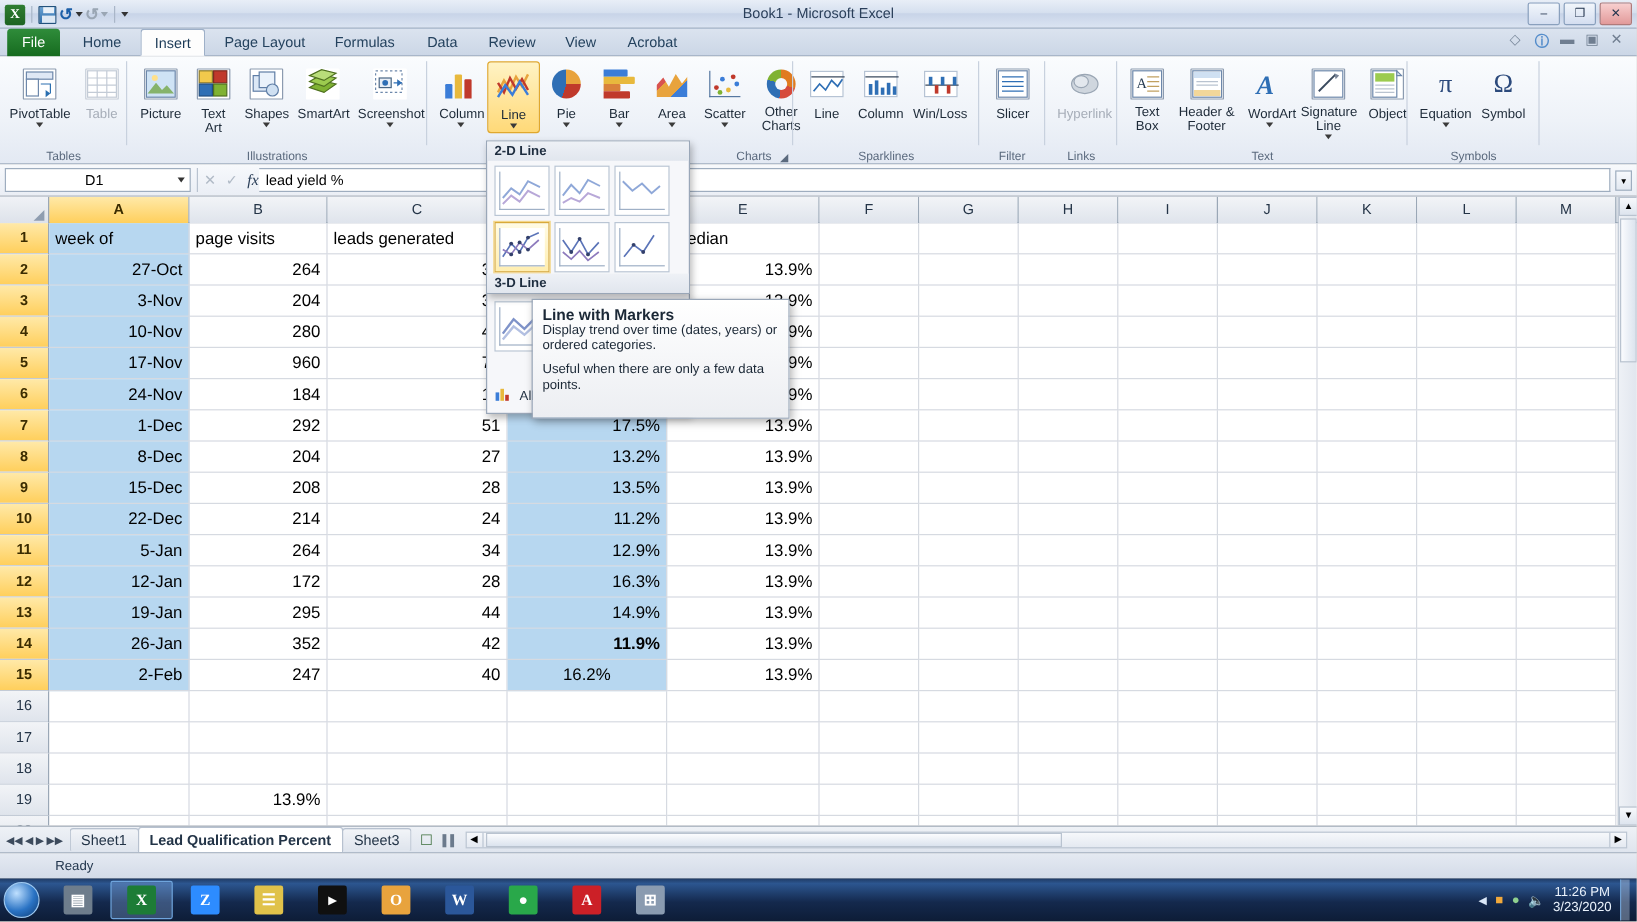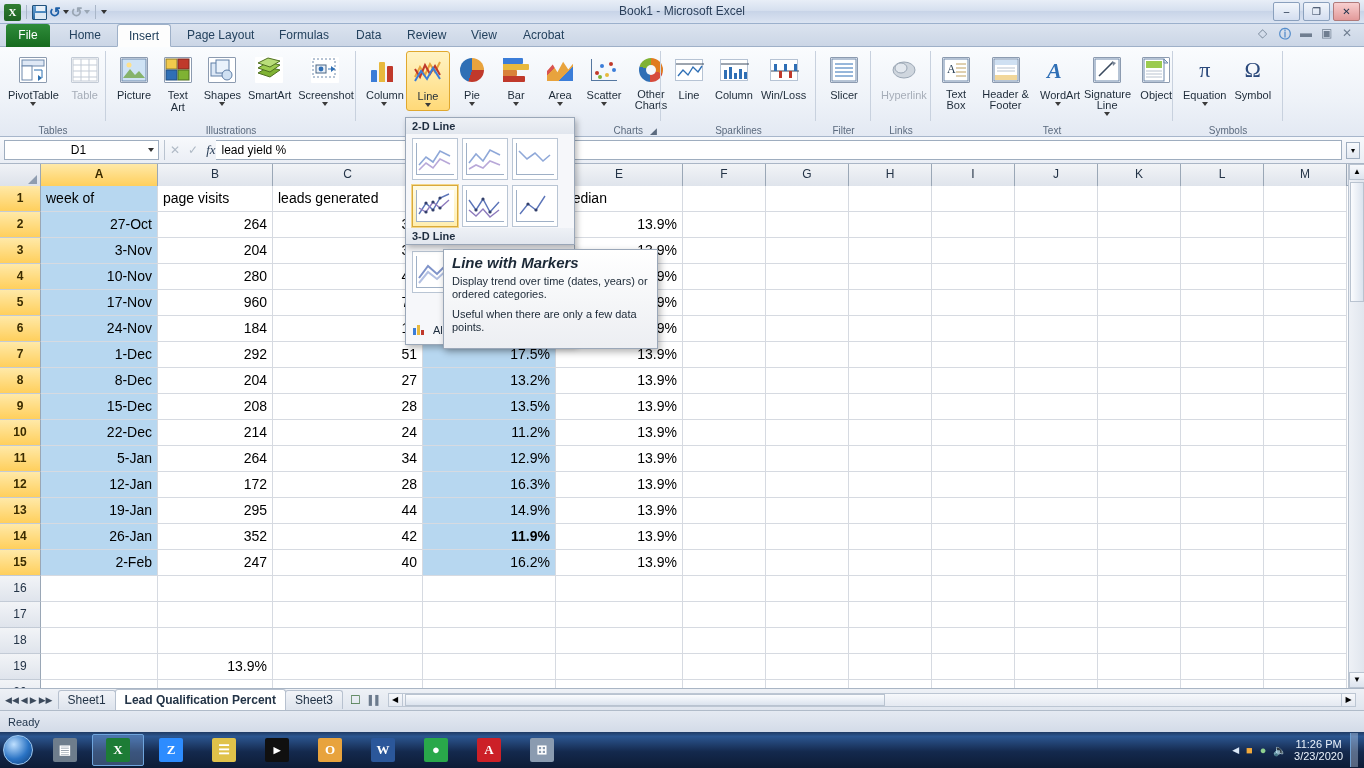--- a/index.html
+++ b/index.html
@@ -140,21 +140,21 @@
     box-shadow:2px 3px 6px rgba(0,0,0,.28); z-index:39;
   }
 
   
   .tooltip {
     position:absolute; left:443px; top:249px; width:215px; height:100px;
     background:linear-gradient(to bottom,#ffffff,#eceef2);
     border:1px solid #9aa7b8; box-shadow:2px 3px 7px rgba(0,0,0,.3);
     z-index:60; padding:6px 8px; font-size:11px; color:#1b2836; line-height:13px;
   }
-  .tooltip .tt-title { font-weight:bold; font-size:15px; margin-bottom:6px;font-style:italic;}
+  .tooltip .tt-title { font-weight:bold; font-size:13px; }
   .tooltip .tt-p { margin-bottom:7px; }
 
   
   .fbar {
     position:absolute; left:0; top:137px; width:1364px; height:27px;
     background:linear-gradient(to bottom,#f7f9fc,#eaeef5);
     border-bottom:1px solid #aab6c6;
     display:flex; align-items:center;
   }
   .namebox {
@@ -210,21 +210,21 @@
     height:19px; line-height:19px; padding:0 9px; font-size:12px; color:#233447;
     border:1px solid #b7c1cf; border-bottom:none; background:linear-gradient(to bottom,#f2f4f8,#dee4ed);
     margin-right:-1px; border-radius:3px 3px 0 0;
   }
   .stab.active { background:#fff; font-weight:bold; height:21px; line-height:21px;}
   .tab-scroll { flex:1; }
   .hscroll { height:14px; background:linear-gradient(to bottom,#f6f8fb,#e4e9f1); border:1px solid #bcc6d3; position:relative;}
   .statusbar {
     position:absolute; left:0; top:710px; width:1364px; height:22px;
     background:linear-gradient(to bottom,#e5eaf2,#d3dbe8); border-top:1px solid #b0bbc9;
-    display:flex; align-items:center; font-size:11px; color:#22364d;
+    display:flex; align-items:center; font-size:11px; color:#22364d;padding-left:38px;
   }
   .sb-left { padding-left:8px; }
   .sb-right { margin-left:auto; display:flex; align-items:center; gap:10px; padding-right:10px;}
   .viewbtn { width:17px;height:15px;border:1px solid #90a0b5;background:#eef2f8;position:relative;}
   .viewbtn.on { background:#fff6cf; border-color:#c9a33c;}
   .zoomslider { width:96px; height:4px; background:#9aa8ba; position:relative; border-radius:2px;}
   .zoomknob { position:absolute; left:48px; top:-5px; width:6px;height:14px;background:#f4f7fb;border:1px solid #7e8ea3;}
   .circbtn { width:13px;height:13px;border-radius:50%;border:1px solid #7e8ea3;background:linear-gradient(#fcfdff,#dde4ee);font-size:9px;line-height:11px;text-align:center;}
 
   
@@ -901,21 +901,21 @@
           <div class="cell" style="width: 83px; min-width: 83px;"></div>
           <div class="cell" style="width: 83px; min-width: 83px;"></div>
           <div class="cell" style="width: 83px; min-width: 83px;"></div>
           <div class="cell" style="width: 83px; min-width: 83px;"></div>
         </div>
         <div class="row">
           <div class="rh sel">15</div>
           <div class="cell num hi" style="width: 117px; min-width: 117px;">2-Feb</div>
           <div class="cell num" style="width: 115px; min-width: 115px;">247</div>
           <div class="cell num" style="width: 150px; min-width: 150px;">40</div>
-          <div class="cell num hi" style="width: 133px; min-width: 133px;">16.2%</div>
+          <div class="cell num hi" style="width: 133px; min-width: 133px; text-align: center;">16.2%</div>
           <div class="cell num" style="width: 127px; min-width: 127px;">13.9%</div>
           <div class="cell" style="width: 83px; min-width: 83px;"></div>
           <div class="cell" style="width: 83px; min-width: 83px;"></div>
           <div class="cell" style="width: 83px; min-width: 83px;"></div>
           <div class="cell" style="width: 83px; min-width: 83px;"></div>
           <div class="cell" style="width: 83px; min-width: 83px;"></div>
           <div class="cell" style="width: 83px; min-width: 83px;"></div>
           <div class="cell" style="width: 83px; min-width: 83px;"></div>
           <div class="cell" style="width: 83px; min-width: 83px;"></div>
         </div>

